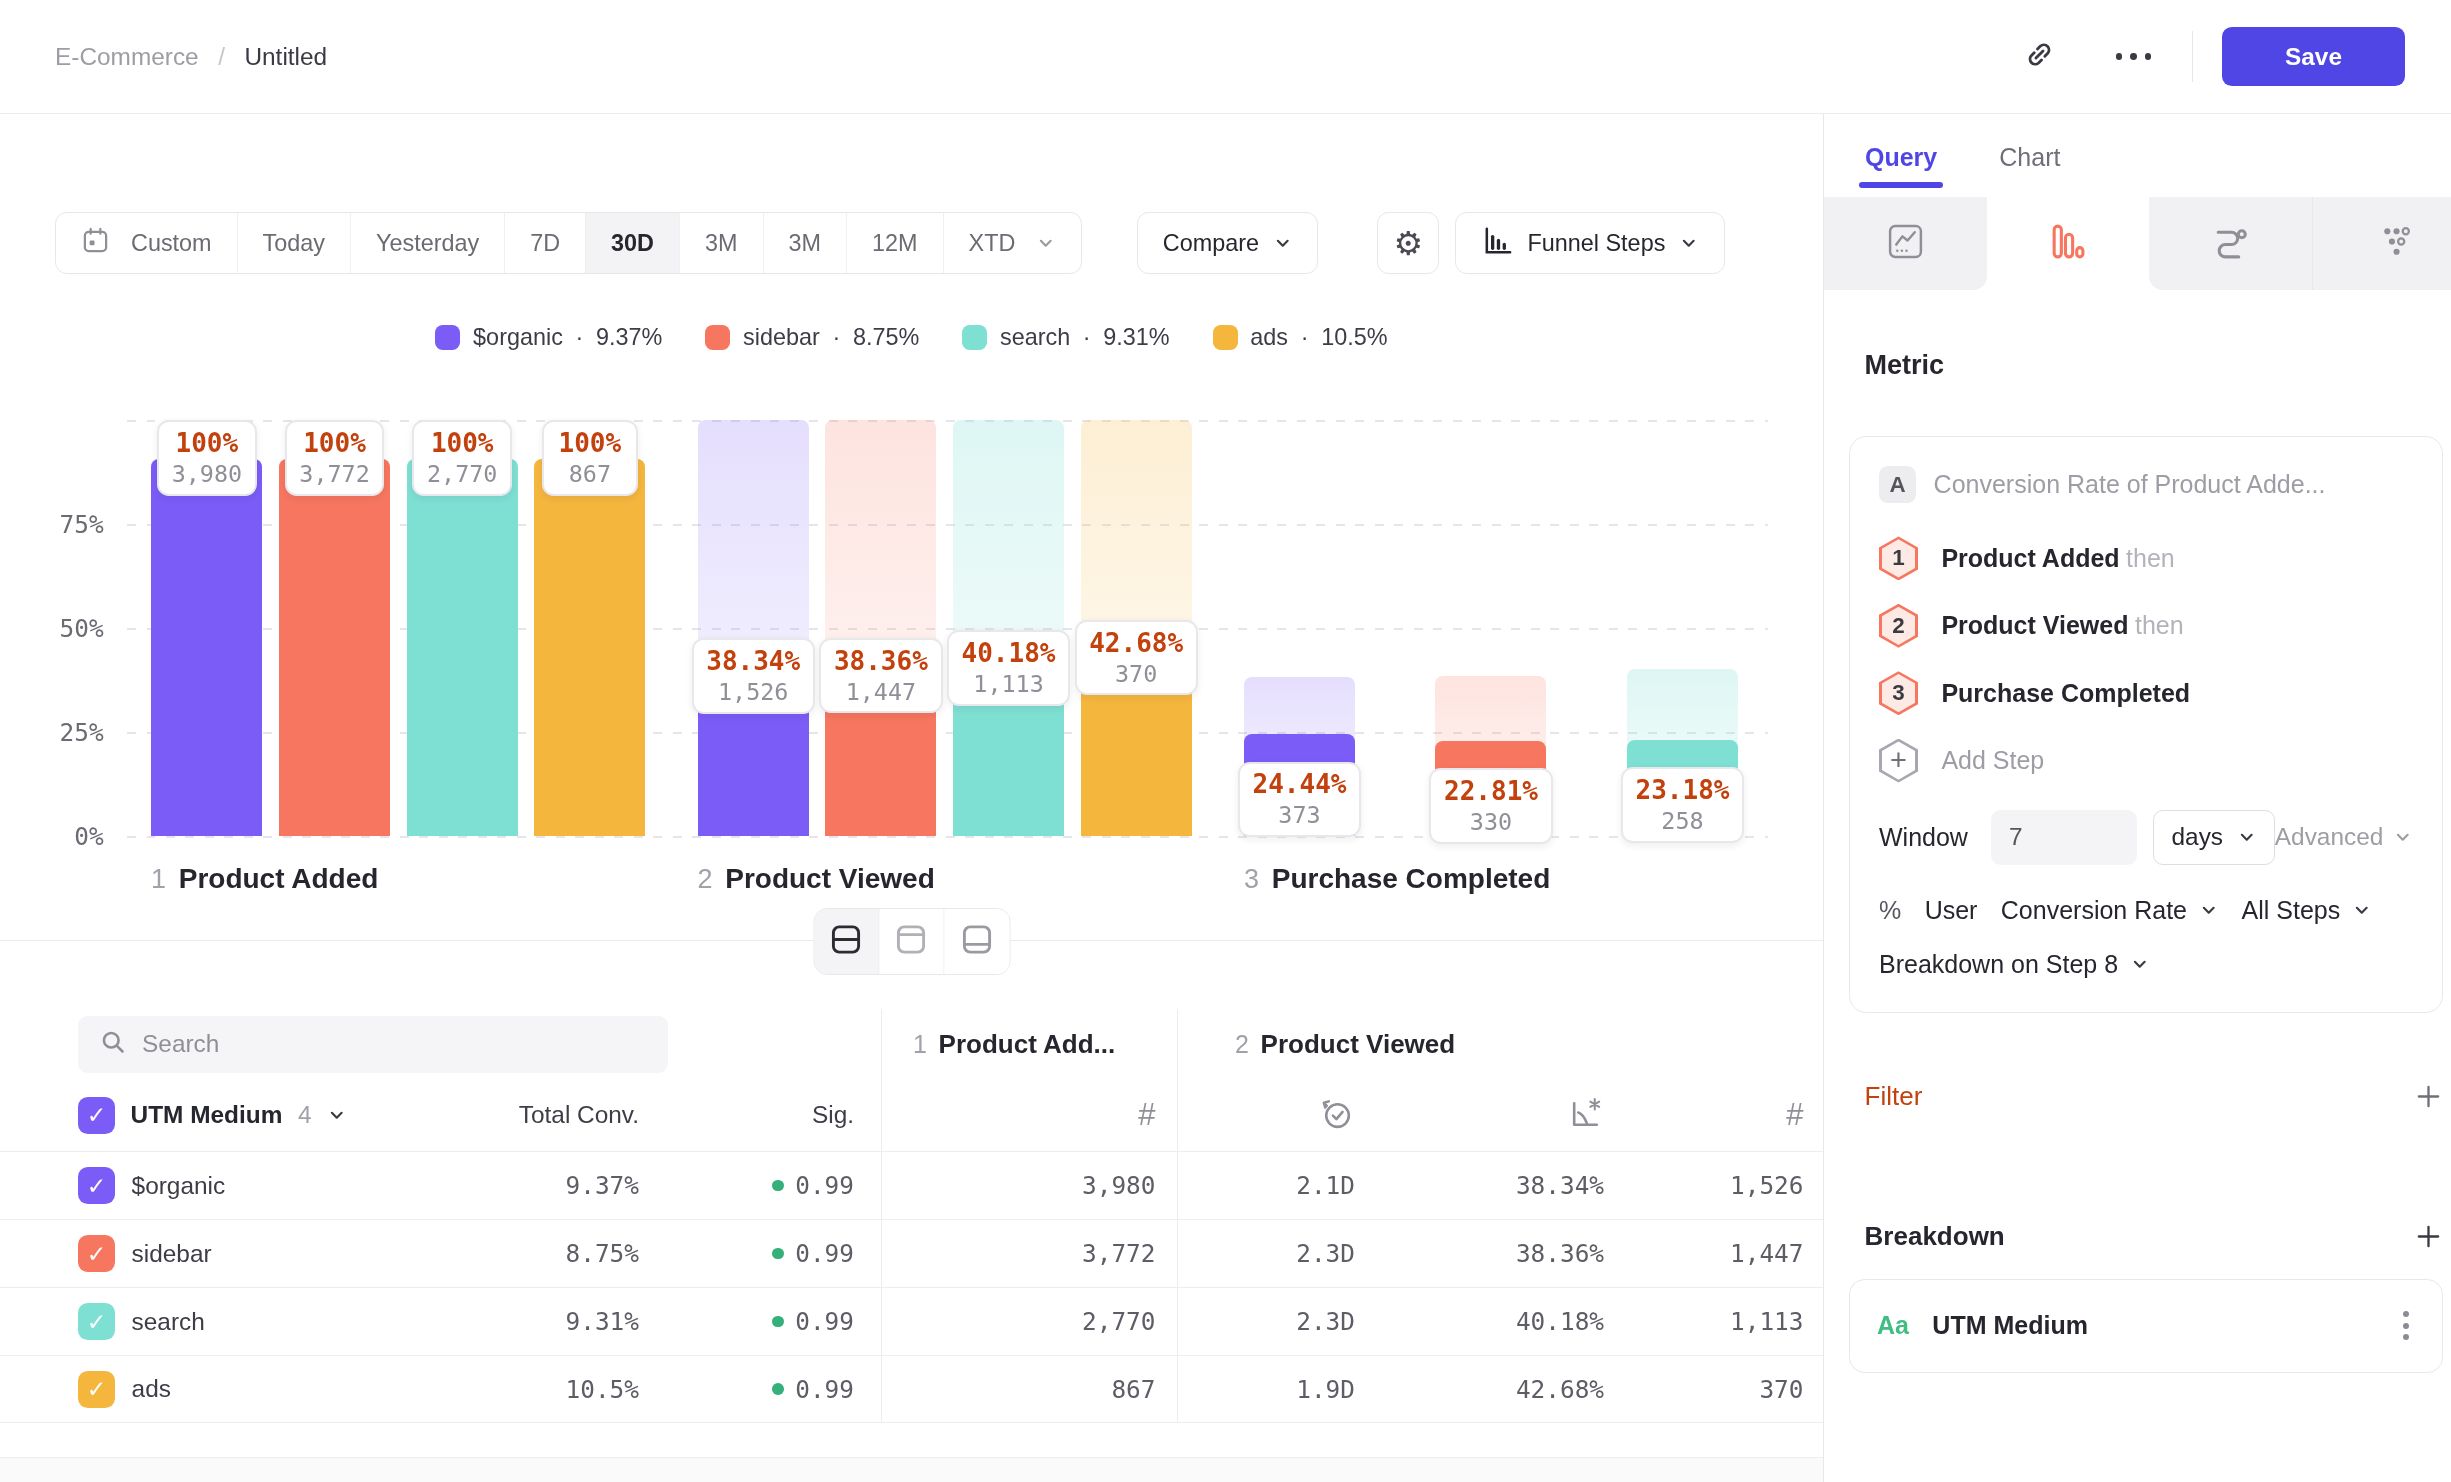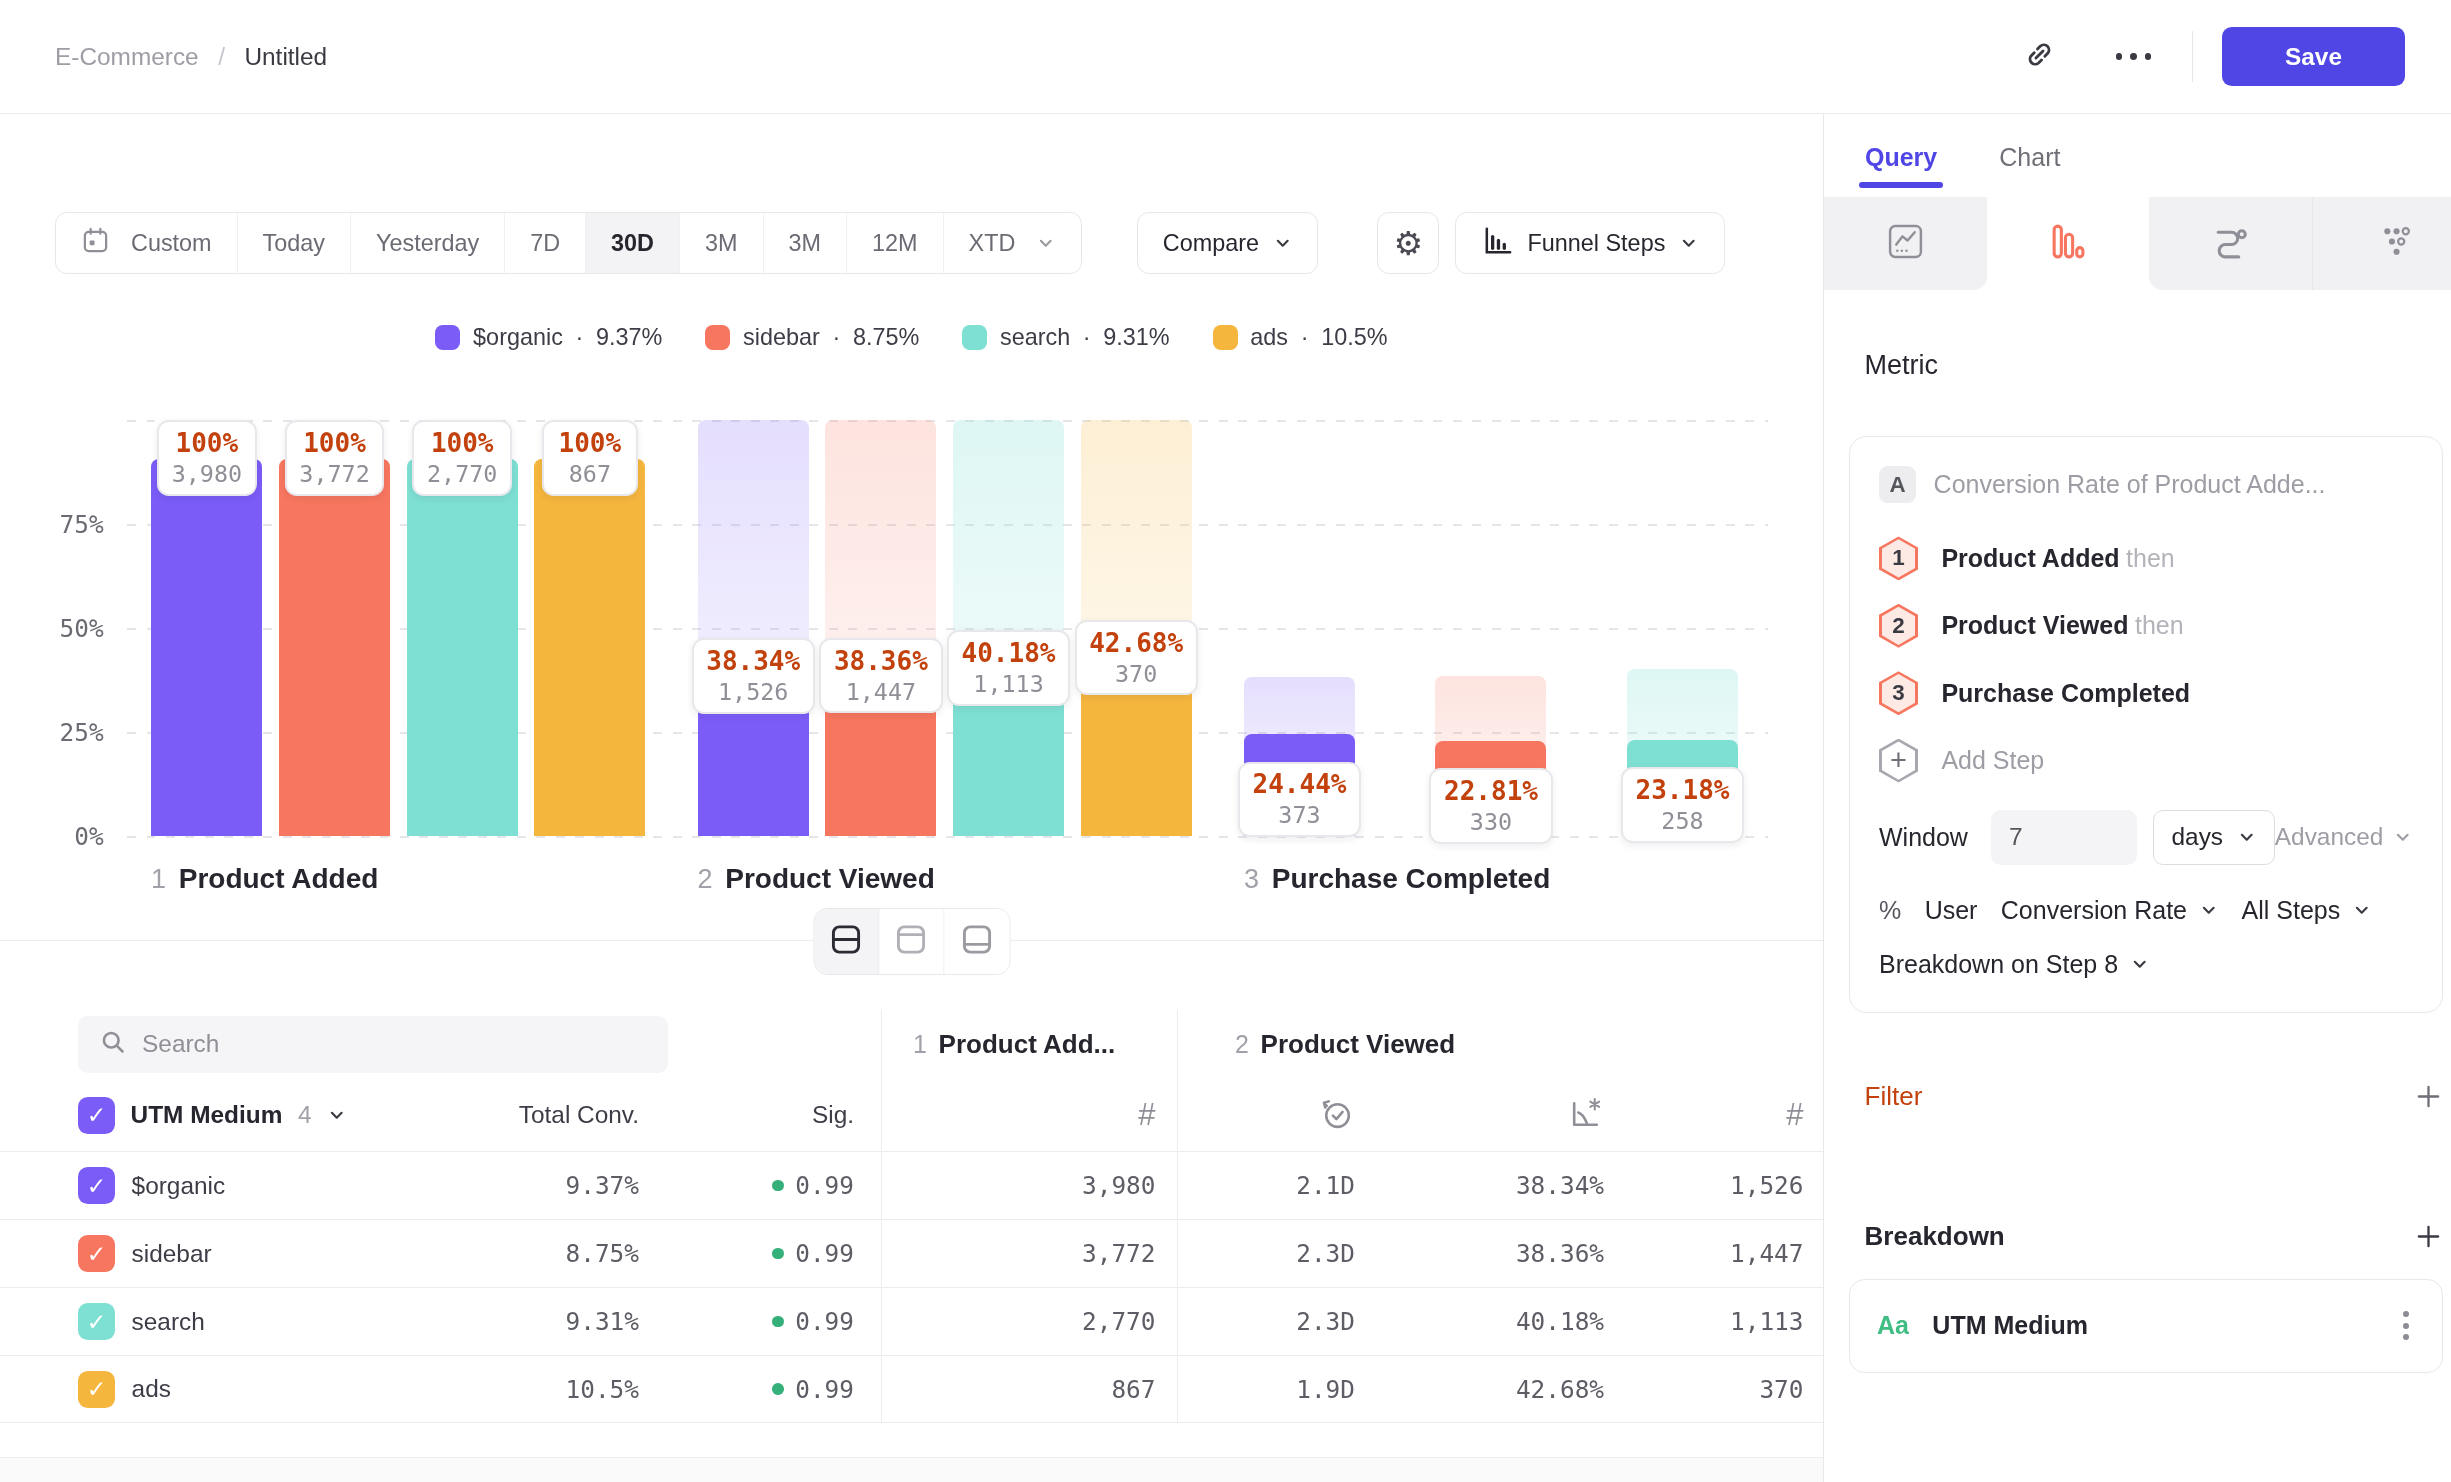--- a/index.html
+++ b/index.html
@@ -126,21 +126,21 @@
   .r-tab.active::after{content:"";position:absolute;left:-5.9px;right:-5.9px;bottom:0;height:5.9px;
                        border-radius:2.9px;background:#5046e5}
   .rt-row{display:flex;margin-top:9.8px;height:93px}
   .rt-item{flex:1;display:flex;align-items:center;justify-content:center;background:#f1f1f4;
            border-right:1px solid #e7e7ea;cursor:pointer}
   .rt-item:last-child{border-right:none}
   .rt-item.active{background:#fff;border-right:none;border-radius:0 0 13.7px 13.7px}
   .rt-item.pre-active{border-right:none;border-radius:0 0 13.7px 0}
   .rt-item.post-active{border-radius:0 0 0 13.7px}
   .r-body{padding:0 33px 0 25px}
-  .metric-h{margin:60px 0 0 15.6px;font-size:27px;font-weight:400;color:#26262e}
+  .metric-h{margin:60px 0 0 15.6px;font-size:27px;font-weight:700;color:#26262e}
   .metric-card{margin-top:55px;border:1.5px solid #e8e8eb;border-radius:17.6px;padding:29px 29px 33px}
   .ma-row{display:flex;align-items:center;gap:17.6px}
   .ma-chip{width:37px;height:37px;border-radius:8.8px;background:#ededf0;color:#55555e;font-size:22.4px;
            font-weight:700;display:flex;align-items:center;justify-content:center;flex:none}
   .ma-title{font-size:25px;color:#9d9da5;white-space:nowrap;overflow:hidden;text-overflow:ellipsis}
   .hex{width:39px;height:44px;position:relative;display:flex;align-items:center;justify-content:center;flex:none}
   .hex::before{content:"";position:absolute;inset:0;background:#f7765f;
                clip-path:polygon(50% 0,100% 25%,100% 75%,50% 100%,0 75%,0 25%)}
   .hex::after{content:"";position:absolute;inset:2.9px;background:#fdeae5;
               clip-path:polygon(50% 0,100% 25%,100% 75%,50% 100%,0 75%,0 25%)}

